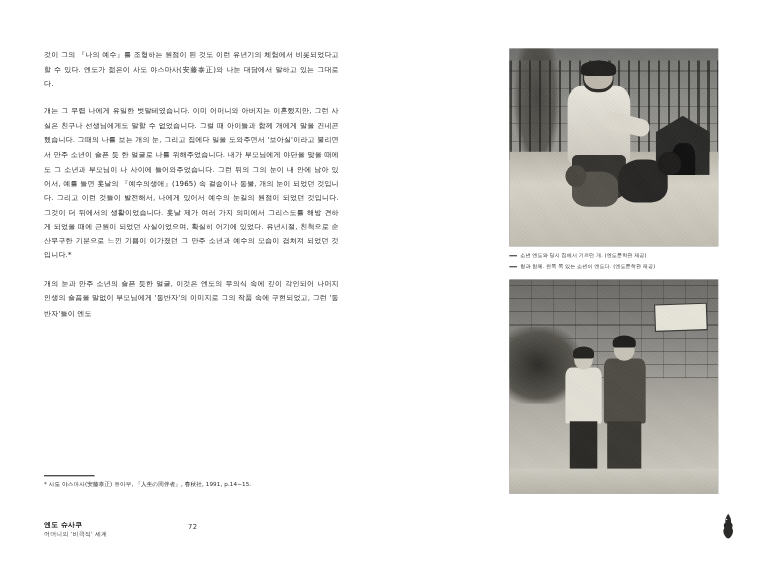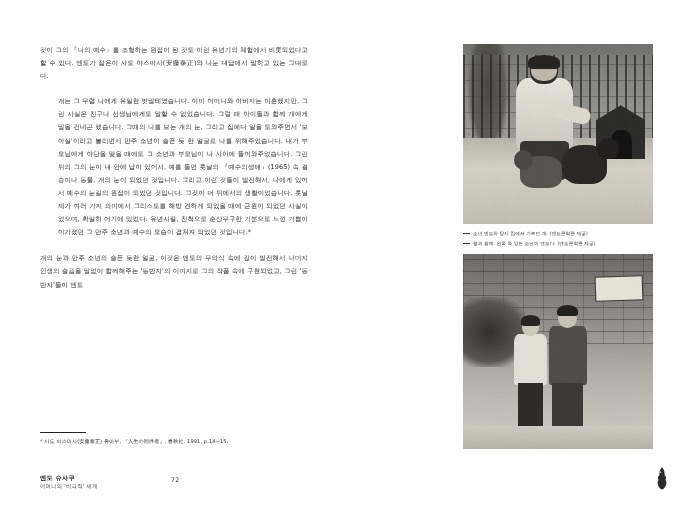--- a/index.html
+++ b/index.html
@@ -43,21 +43,21 @@
   .para {
     font-size: 6.4px;
     line-height: 13.1px;
     color: #1d1d1d;
     text-align: justify;
     margin: 0 0 0 0;
     letter-spacing: 0.15px;
     word-break: break-all;
   }
   .para.p1 { margin-bottom: 12px; }
-  .para.p2 { margin-bottom: 13px; margin-left: 18px; }
+  .para.p2 { margin-bottom: 13px; }
   .para.p3 { }
   .footnote-rule {
     position: absolute;
     left: 40px;
     top: 432px;
     width: 46px;
     height: 1px;
     background: #222;
   }
   .footnote {
@@ -288,21 +288,21 @@
 </head>
 <body>
 
 <div id="spread">
 
   <div id="left-page">
 
     <div class="body-col">
       <p class="para p1">것이 그의 『나의 예수』를 조형하는 원점이 된 것도 이런 유년기의 체험에서 비롯되었다고 할 수 있다. 엔도가 젊은이 사도 야스마사(安藤泰正)와 나눈 대담에서 말하고 있는 그대로다.</p>
       <p class="para p2">개는 그 무렵 나에게 유일한 벗말테였습니다. 이미 어머니와 아버지는 이혼했지만, 그런 사실은 친구나 선생님에게도 말할 수 없었습니다. 그럴 때 아이들과 함께 개에게 말을 건네곤 했습니다. 그때의 나를 보는 개의 눈, 그리고 집에다 일을 도와주면서 '보아실'이라고 불리면서 만주 소년이 슬픈 듯 한 얼굴로 나를 위해주었습니다. 내가 부모님에게 야단을 맞을 때에도 그 소년과 부모님이 나 사이에 들어와주었습니다. 그런 뒤의 그의 눈이 내 안에 남아 있어서, 예를 들면 훗날의 『예수의생애』(1965) 속 걸승이나 동물, 개의 눈이 되었던 것입니다. 그리고 이런 것들이 발전해서, 나에게 있어서 예수의 눈길의 원점이 되었던 것입니다. 그것이 더 뒤에서의 생활이었습니다. 훗날 제가 여러 가지 의미에서 그리스도를 해방 견하게 되었을 때에 근원이 되었던 사실이었으며, 확실히 어기에 있었다. 유년시절, 친척으로 순산무구한 기분으로 느낀 기쁨이 이가졌던 그 만주 소년과 예수의 모습이 겹쳐져 되었던 것입니다.*</p>
-      <p class="para p3">개의 눈과 만주 소년의 슬픈 듯한 얼굴, 이것은 엔도의 무의식 속에 깊이 발전해서 나머지 인생의 슬픔을 말없이 함께해주는 '동반자'의 이미지로 그의 작품 속에 구현되었고, 그런 '동반자'들이 엔도</p>
+      <p class="para p3">개의 눈과 만주 소년의 슬픈 듯한 얼굴, 이것은 엔도의 무의식 속에 깊이 각인되어 나머지 인생의 슬픔을 말없이 부모님에게 '동반자'의 이미지로 그의 작품 속에 구현되었고, 그런 '동반자'들이 엔도</p>
     </div>
 
     <div class="footnote-rule"></div>
     <div class="footnote">* 사도 야스마사(安藤泰正) 유아부, 『人生の同伴者』, 春秋社, 1991, p.14~15.</div>
 
     <div class="foot-left">
       <div class="foot-title">엔도 슈사쿠</div>
       <div class="foot-sub">어머니의 '비극적' 세계</div>
     </div>
 

